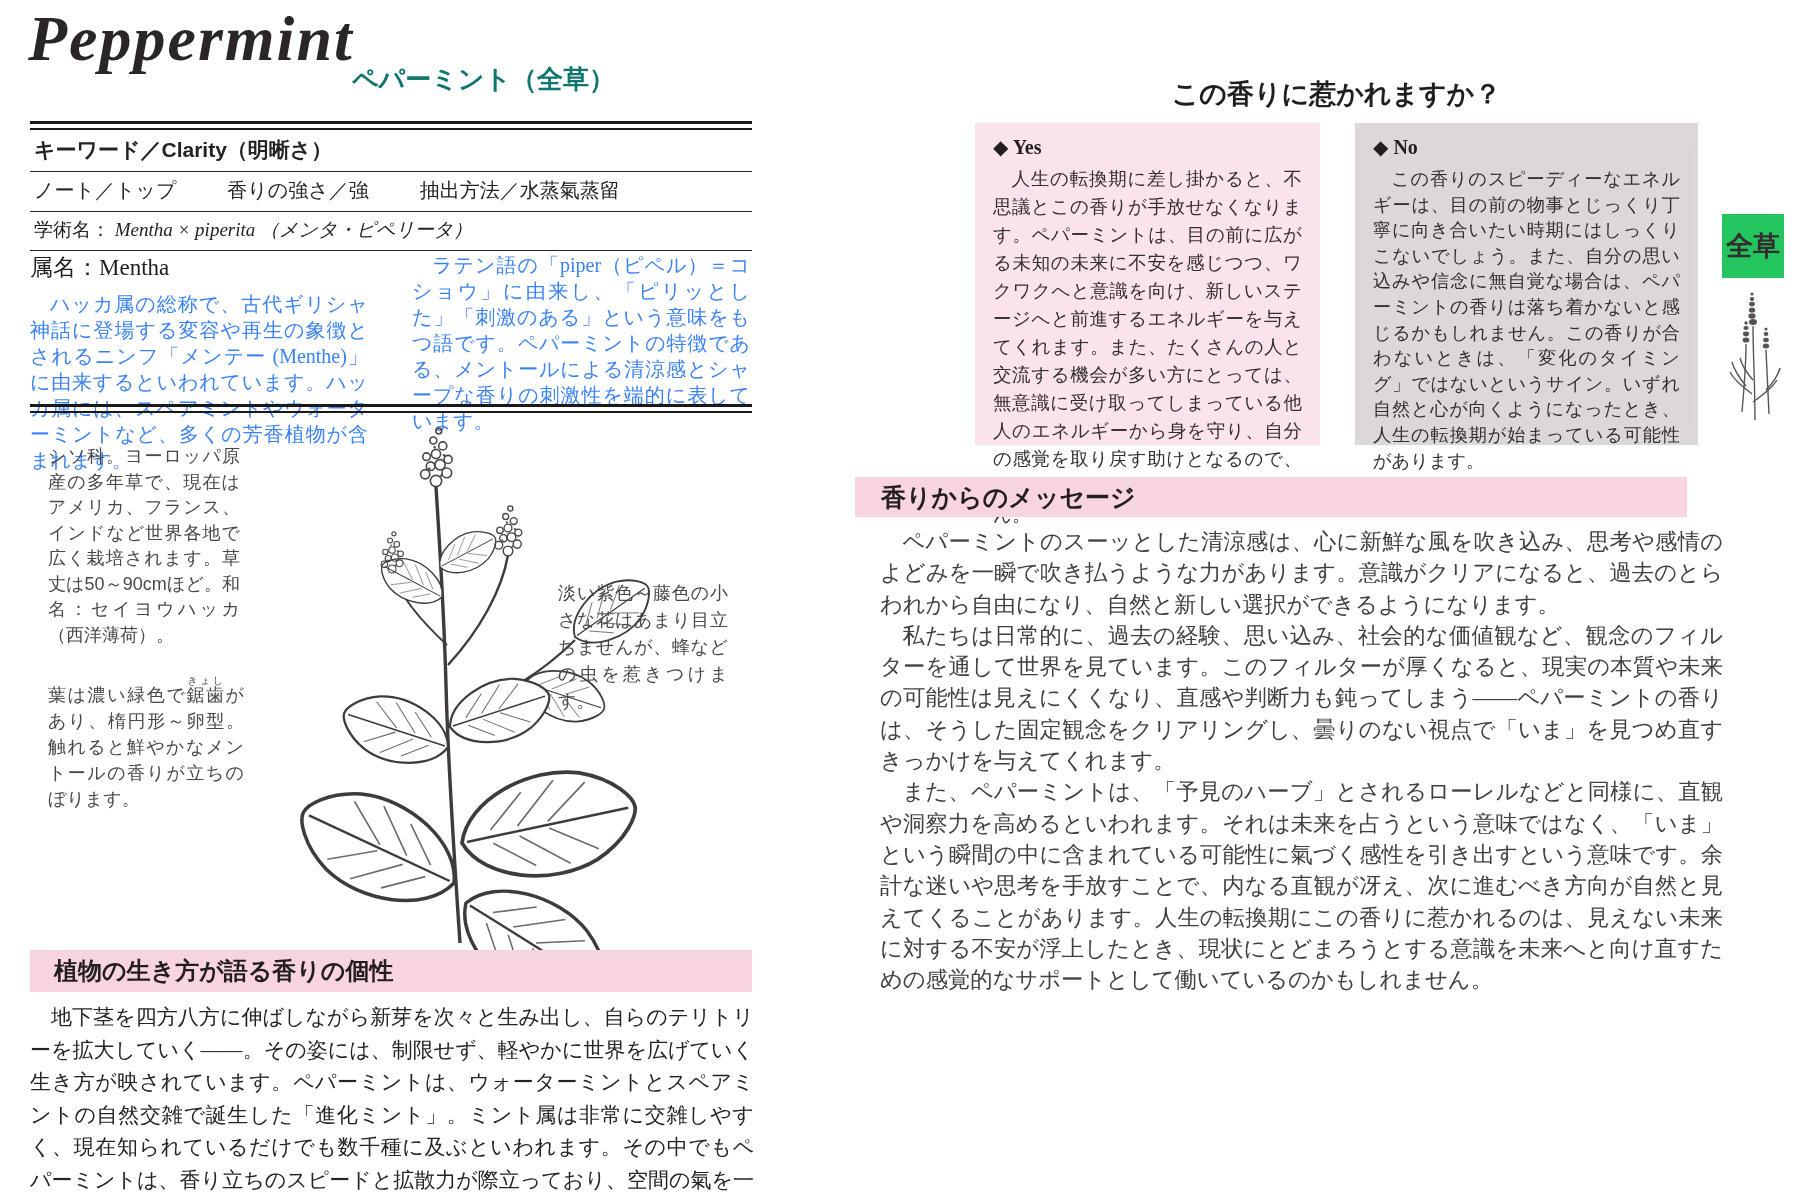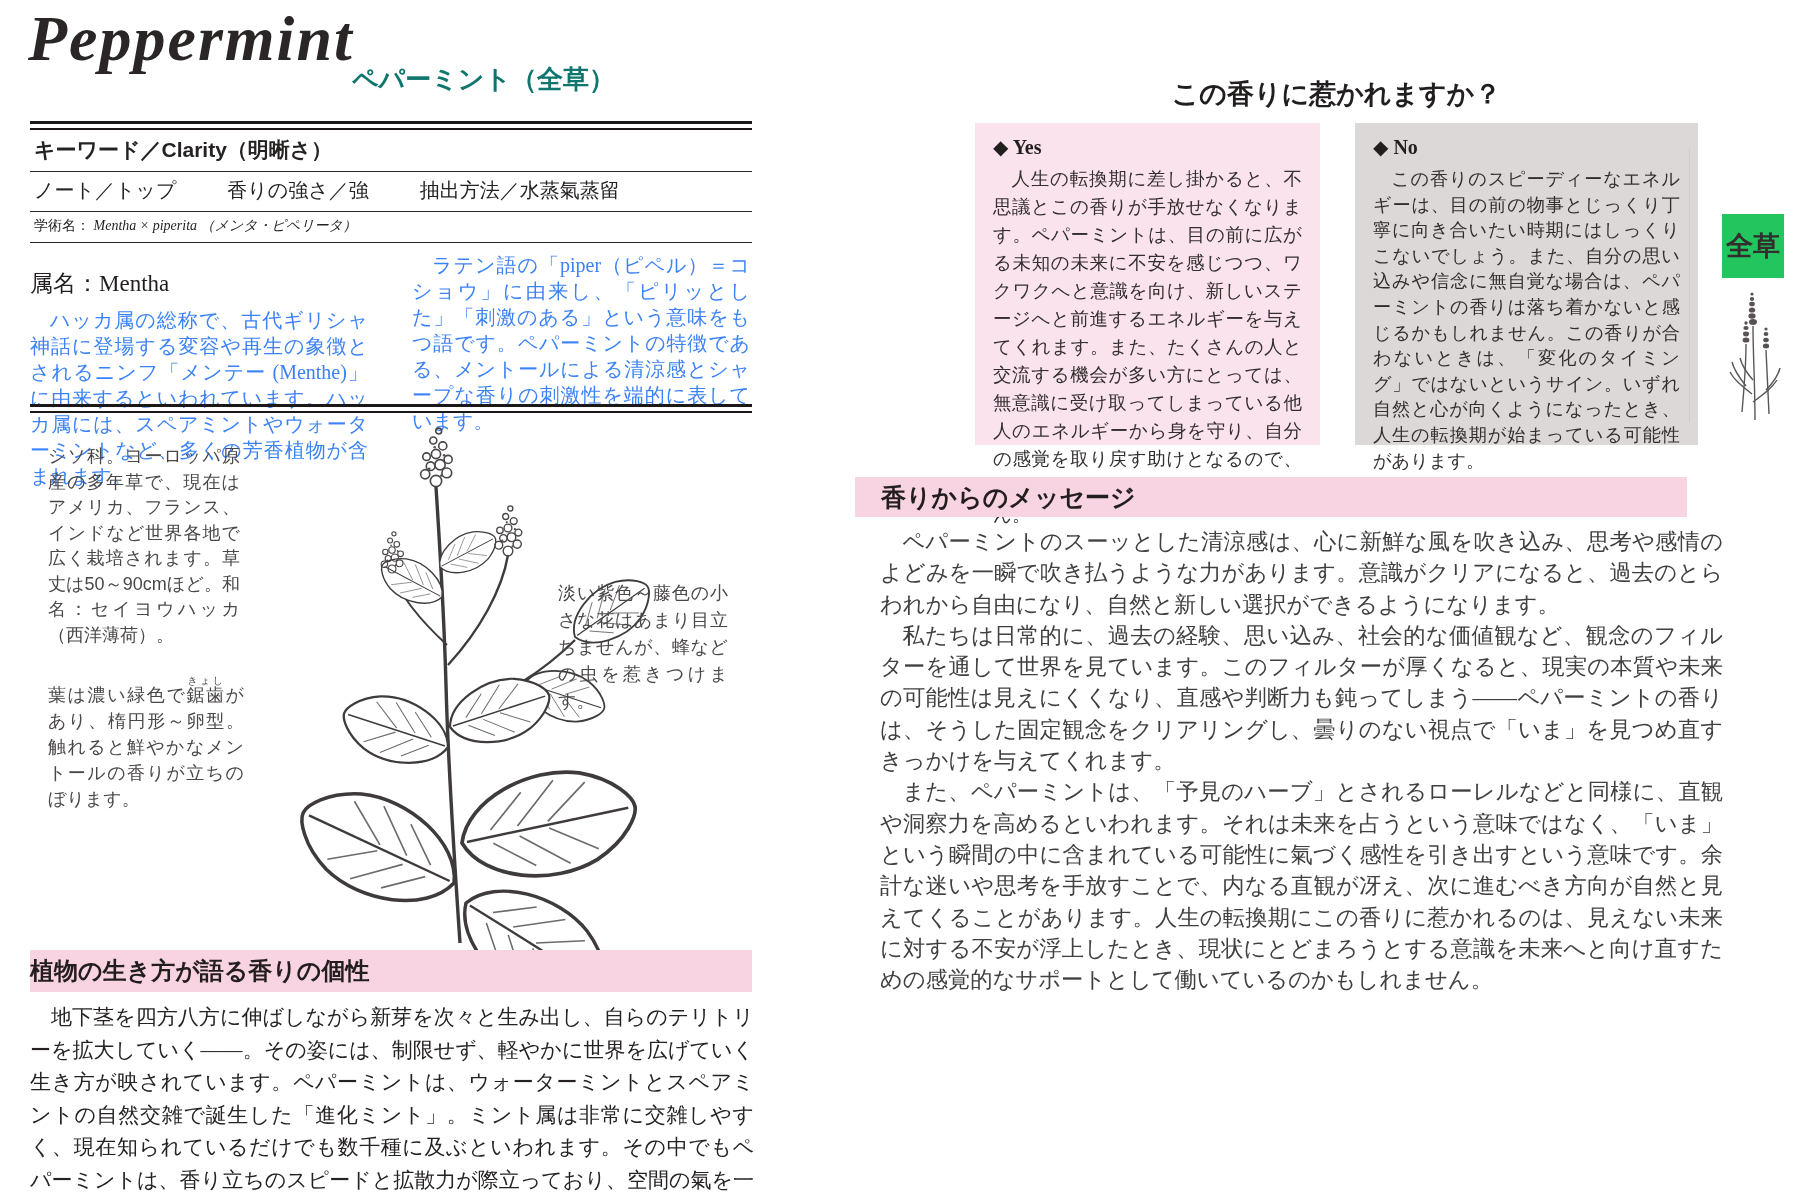--- a/index.html
+++ b/index.html
@@ -19,34 +19,34 @@
   }
   .title-ja{left:352px;top:62px;font-size:26px;font-weight:bold;color:#0f766e;}
   .double-rule{height:4px;border-top:3.5px solid #1c1818;border-bottom:2px solid #1c1818;}
   .rule1{left:30px;top:121px;width:722px;}
   .rule2{left:30px;top:404px;width:722px;}
   .spec{left:30px;top:131px;width:722px;}
   .spec-row{border-bottom:1.5px solid #2a2626;padding:5px 4px 7px;}
   .spec-row.kw{font-weight:bold;font-size:21px;}
   .spec-row.nt{font-size:20px;}
   .spec-row.nt span{margin-right:46px;}
-  .spec-row.sci{font-size:14px;}
+  .spec-row.sci{font-size:19px;}
   .italic{font-style:italic;}
   .col-head{font-size:23px;color:#221e1e;margin:0 0 8px;}
   .col-body{font-size:20px;line-height:26px;text-indent:1em;color:#3b82f6;}
-  .genus-col{left:30px;top:252px;width:338px;margin-top:16px;}
+  .genus-col{left:30px;top:252px;width:338px;}
   .species-col{left:412px;top:252px;width:338px;}
   .caption{color:#4b4747;font-size:18px;line-height:26px;}
   .cap-habitat{left:48px;top:444px;width:192px;line-height:25.5px;}
   .cap-leaf{left:48px;top:676px;width:196px;}
   .cap-flower{left:558px;top:580px;width:170px;line-height:27px;}
   ruby rt{font-size:10px;color:#4b4747;}
   .pink-bar{background:#f8d3e2;}
   .sec-bar-left{left:30px;top:950px;width:722px;height:42px;line-height:42px;
-    box-sizing:border-box;font-size:24px;font-weight:bold;color:#221e1e;}
+    padding-left:24px;box-sizing:border-box;font-size:24px;font-weight:bold;color:#221e1e;}
   .personality-body{left:30px;top:1001px;width:724px;font-size:21px;line-height:32.6px;text-indent:1em;}
   
   .question-head{left:975px;top:76px;width:723px;text-align:center;
     font-size:27px;font-weight:bold;color:#221e1e;}
   .qa-box{top:123px;height:322px;box-sizing:border-box;padding:10px 18px 12px;}
   .yes-box{left:975px;width:345px;background:#fbe3ee;}
   .no-box{left:1355px;width:343px;background:#dcd8d7;}
   .qa-label{font-weight:bold;font-size:20px;color:#221e1e;margin:2px 0 6px;}
   .qa-body{text-indent:1em;color:#332f2f;}
   .yes-box .qa-body{font-size:18.5px;line-height:28px;}

